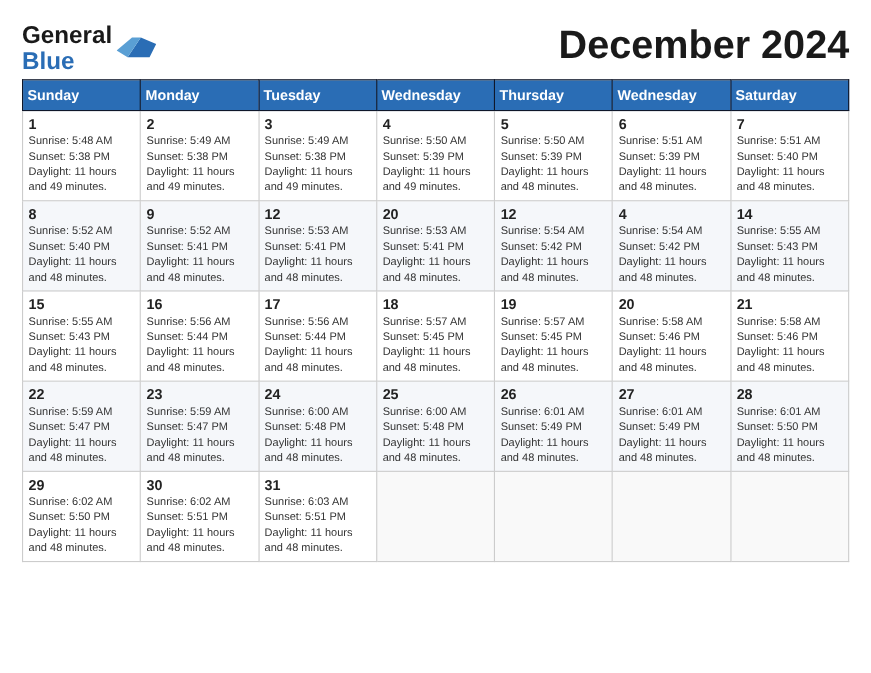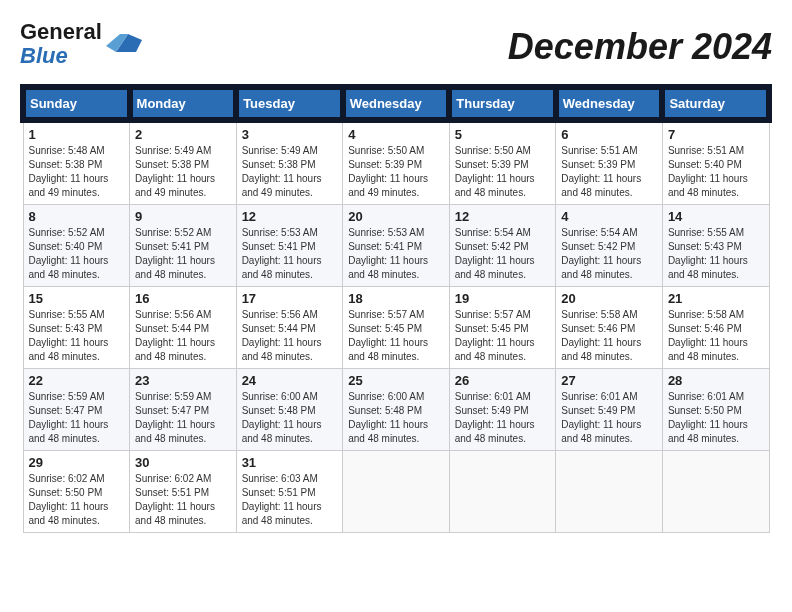--- a/index.html
+++ b/index.html
@@ -6,55 +6,54 @@
     body {
       font-family: Arial, sans-serif;
       background: #fff;
       width: 792px;
       min-height: 612px;
       padding: 20px;
     }
     .header-area {
       display: flex;
       justify-content: space-between;
-      align-items: flex-end;
-      margin-bottom: 16px;
+      align-items: flex-start;
+      margin-bottom: 4px;
     }
     .logo {
       display: flex;
       flex-direction: column;
       align-items: flex-start;
     }
     .title-area {
       text-align: right;
     }
     .month-title {
       font-size: 36px;
       font-weight: bold;
       color: #1a1a1a;
-      font-style: italic;
     }
     .location-title {
       font-size: 16px;
       color: #555;
       margin-top: 2px;
     }
     .calendar-table {
       width: 100%;
       border-collapse: collapse;
       font-size: 11px;
     }
     .calendar-table thead tr th {
       background-color: #2a6db5;
       color: white;
       padding: 6px 4px;
       text-align: left;
       font-size: 13px;
       font-weight: bold;
-      border: 6px solid #0f172a;
+      border: 1px solid #0f172a;
     }
     .calendar-table tbody tr td {
       border: 1px solid #ccc;
       vertical-align: top;
       padding: 4px 5px;
       width: calc(100% / 7);
       min-height: 80px;
       background: #fff;
     }
     .calendar-table tbody tr:nth-child(even) td {
@@ -77,21 +76,21 @@
     }
   </style>
 </head>
 <body>
 
 <div class="header-area">
   <div class="logo">
     <div style="display:flex; align-items:center; gap:4px;">
       <div style="display:flex; flex-direction:column; line-height:1.1;">
         <span style="font-size:22px; font-weight:bold; color:#1a1a1a;">General</span>
-        <span style="font-size:22px; font-weight:bold; color:#2a6db5;font-style:italic;">Blue</span>
+        <span style="font-size:22px; font-weight:bold; color:#2a6db5;">Blue</span>
       </div>
       <svg width="36" height="28" viewBox="0 0 36 28">
         <polygon points="10,22 22,4 36,10 30,22" fill="#2a6db5"></polygon>
         <polygon points="10,22 22,4 14,4 0,16" fill="#5a9fd4"></polygon>
       </svg>
     </div>
   </div>
   <div class="title-area">
     <div class="month-title">December 2024</div>
   </div>

